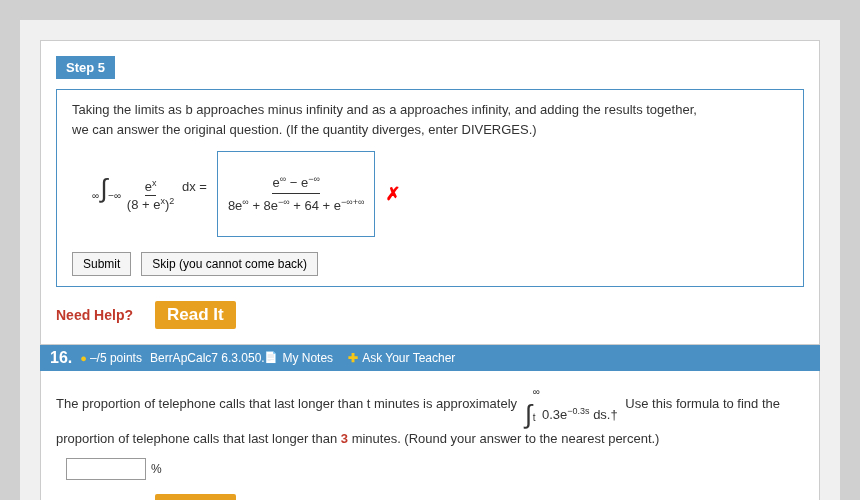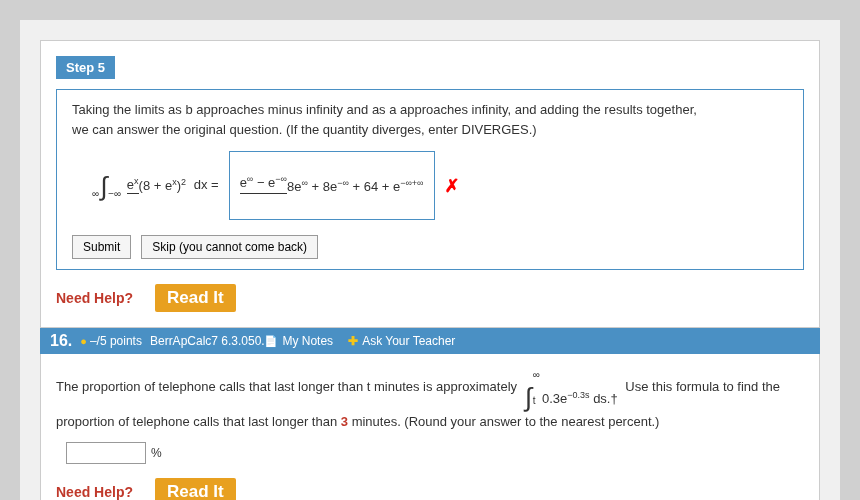--- a/index.html
+++ b/index.html
@@ -48,20 +48,21 @@
 
     .math-row {
       display: flex;
       align-items: center;
       gap: 10px;
       margin: 10px 0 15px 20px;
     }
 
     .math-fraction {
       display: inline-flex;
+      flex-direction: column;
       align-items: center;
       border: 1px solid #4a90c4;
       padding: 22px 10px;
       background: #fff;
     }
 
     .frac-num {
       font-size: 13px;
       border-bottom: 1px solid #333;
       padding-bottom: 3px;
@@ -277,21 +278,21 @@
           <span style="display:inline-flex; align-items:flex-end; vertical-align:middle;">
             <span style="display:flex;flex-direction:column;align-items:flex-end;margin-right:0px;">
               <span style="font-size:10px;">∞</span>
             </span>
             <span style="font-size:26px; line-height:1; margin:0 1px;">∫</span>
             <span style="display:flex;flex-direction:column;align-items:flex-start;">
               <span style="font-size:10px;margin-top:12px;">−∞</span>
             </span>
           </span>
           <span style="margin-left:2px;">
-            <span style="display:inline-flex;flex-direction:row;align-items:center;">
+            <span style="display:inline-flex;flex-direction:column;align-items:center;">
               <span style="border-bottom:1px solid #333; padding-bottom:1px; font-size:13px;">e<sup>x</sup></span>
               <span style="font-size:13px;">(8 + e<sup>x</sup>)<sup>2</sup></span>
             </span>
           </span>
           <span style="margin-left:4px;">dx =</span>
         </span>
 
         <div class="math-fraction">
           <div class="frac-num">
             e<sup>∞</sup> − e<sup>−∞</sup>

